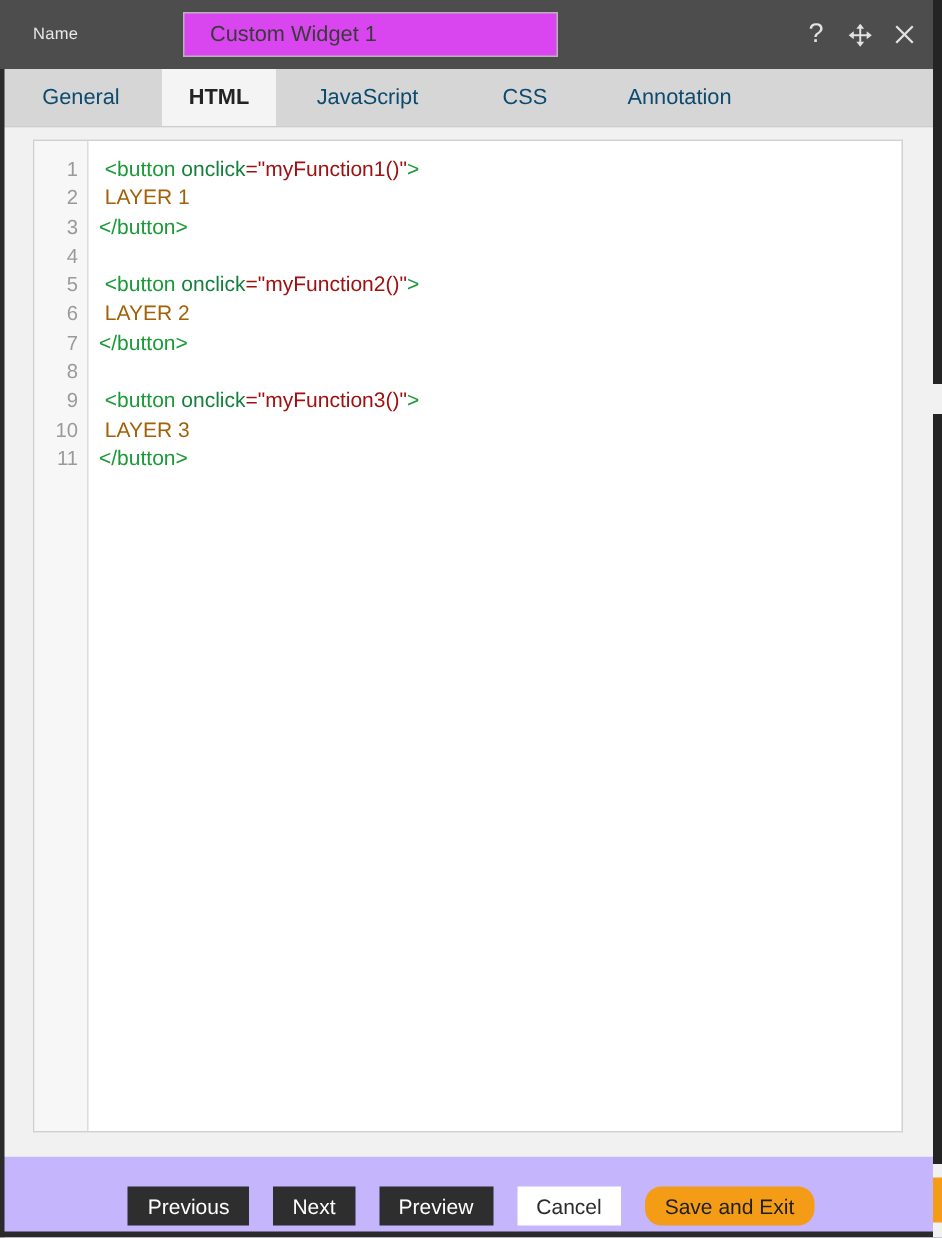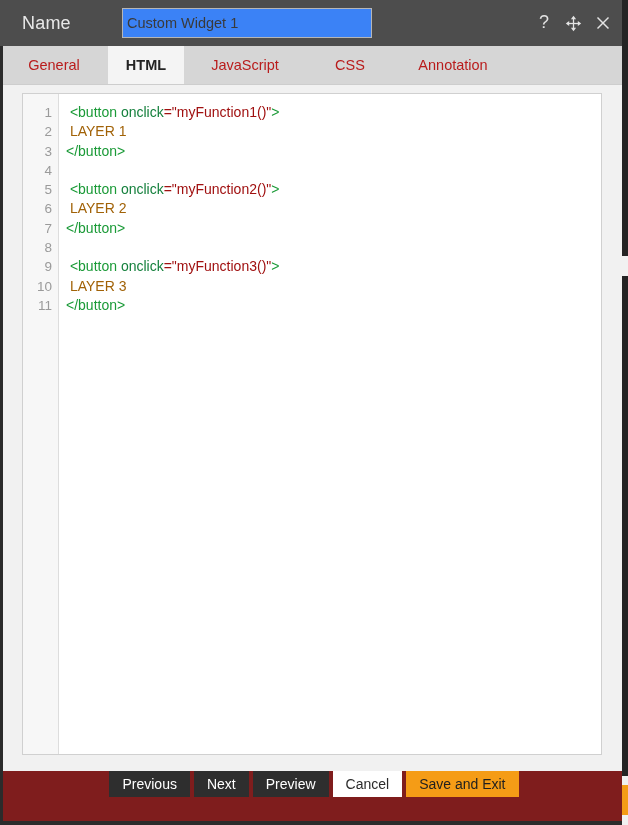--- a/index.html
+++ b/index.html
@@ -33,40 +33,40 @@
     height: 46px;
     background: #4d4d4d;
     display: flex;
     align-items: center;
     flex: 0 0 auto;
     padding: 0 0 0 22px;
     box-sizing: border-box;
   }
   #name-label {
     color: #e8e8e8;
-    font-size: 18px;
+    font-size: 11px;
     letter-spacing: .2px;
     width: 100px;
     flex: 0 0 auto;
   }
   #name-input-wrap {
     flex: 0 0 auto;
     width: 250px;
     position: relative;
   }
   #name-input {
     width: 250px;
     height: 30px;
     box-sizing: border-box;
     border: 1px solid #b6b6b6;
-    background: #3b82f6;
+    background: #d946ef;
     color: #3a3a3a;
     font-family: "Liberation Sans", sans-serif;
     font-size: 14.5px;
-    padding: 0 4px;
+    padding: 0 17px;
     outline: none;
   }
   #titlebar-spacer { flex: 1 1 auto; }
   #window-controls {
     flex: 0 0 auto;
     display: flex;
     align-items: center;
     gap: 13px;
     padding-right: 17px;
   }
@@ -86,21 +86,21 @@
     display: flex;
     align-items: stretch;
     flex: 0 0 auto;
     border-bottom: 1px solid #cdcdcd;
   }
   .tab {
     display: flex;
     align-items: center;
     justify-content: center;
     font-size: 14.5px;
-    color: #b91c1c;
+    color: #0c4a6e;
     cursor: pointer;
     box-sizing: border-box;
     user-select: none;
   }
   .tab.tab-general   { width: 108px; }
   .tab.tab-html      { width: 76px;  }
   .tab.tab-javascript{ width: 122px; }
   .tab.tab-css       { width: 88px;  }
   .tab.tab-annotation{ width: 118px; }
   .tab.tab-settings  { width: 104px; }
@@ -159,42 +159,42 @@
   .code-line { height: 19.3px; }
   .tok-tag    { color: #1a9a37; text-align: center; }
   .tok-attr   { color: #15803d; }
   .tok-str    { color: #a01010; }
   .tok-text   { color: #a16207; }
 
   
   #footer {
     flex: 0 0 auto;
     height: 54px;
-    background: #7f1d1d;
-    display: flex;
-    align-items: flex-start;
+    background: #c4b5fd;
+    display: flex;
+    align-items: flex-end;
     justify-content: center;
-    gap: 4px;
+    gap: 16px;
     padding-bottom: 8px;
     box-sizing: border-box;
   }
   .btn {
     height: 26px;
     border: none;
     font-family: "Liberation Sans", sans-serif;
     font-size: 14px;
     cursor: pointer;
     padding: 0 13px;
     line-height: 26px;
     box-sizing: border-box;
     white-space: nowrap;
   }
   .btn-dark   { background: #2e2e2e; color: #ffffff; }
   .btn-light  { background: #ffffff; color: #2b2b2b; }
-  .btn-accent { background: #f59c16; color: #1f1f1f; }
+  .btn-accent { background: #f59c16; color: #1f1f1f; border-radius: 11px; }
 
   
   #right-scroll-track {
     position: absolute;
     right: 0;
     top: 0;
     width: 6px;
     height: 825px;
     background: #f1f1f1;
   }

